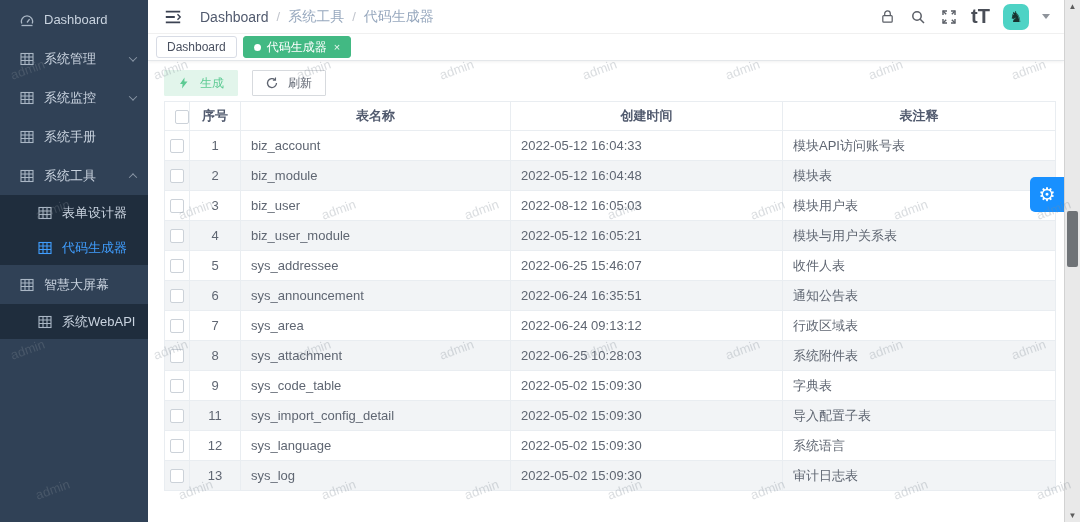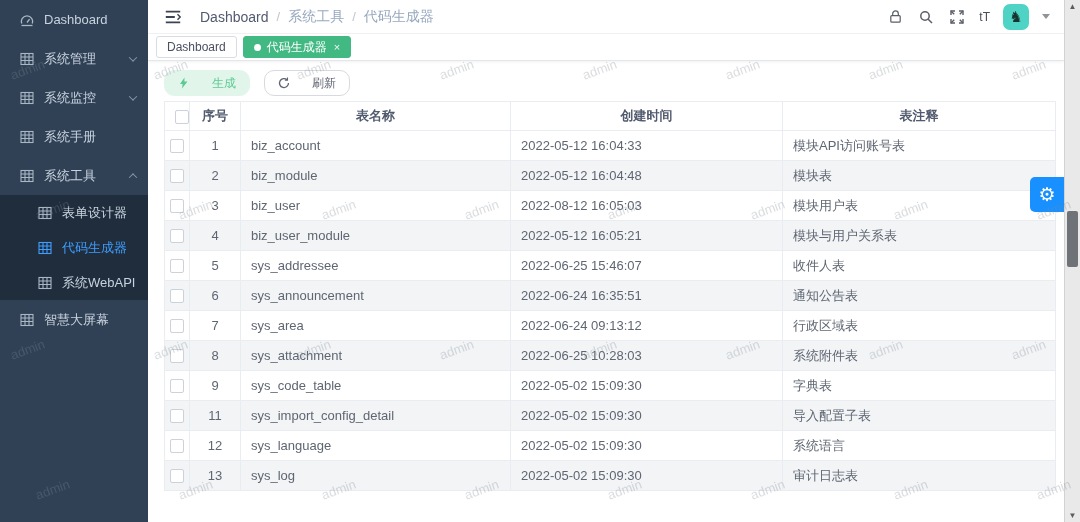--- a/index.html
+++ b/index.html
@@ -22,33 +22,33 @@
   .main { position:absolute; left:148px; top:0; right:16px; bottom:0; background:#fff; }
 
   .navbar { height:34px; display:flex; align-items:center; background:#fff; padding:0 14px 0 16px; border-bottom:1px solid #f2f2f2; }
   .hamburger { width:20px; height:20px; color:#3c4353; display:inline-flex; align-items:center; cursor:pointer; }
   .breadcrumb { display:flex; align-items:center; margin-left:16px; font-size:14px; }
   .crumb { color:#97a8be; }
   .crumb.first { color:#515a6e; }
   .crumb-sep { margin:0 8px; color:#c0c4cc; font-size:13px; }
   .nav-right { margin-left:auto; display:flex; align-items:center; gap:13px; }
   .nav-ico { width:18px; height:18px; color:#5a5e66; display:inline-flex; align-items:center; justify-content:center; cursor:pointer; }
-  .font-ico { font-size:12px; font-weight:normal; color:#4a4e57; letter-spacing:0; cursor:pointer; }
+  .font-ico { font-size:20px; font-weight:bold; color:#4a4e57; letter-spacing:0; cursor:pointer; }
   .avatar { width:26px; height:26px; border-radius:7px; background:#4ed3c5; display:flex; align-items:center; justify-content:center; color:#17332f; font-size:15px; cursor:pointer; overflow:hidden; }
   .caret-down { width:0; height:0; border-left:4px solid transparent; border-right:4px solid transparent; border-top:5px solid #8f949b; cursor:pointer; }
 
   .tabbar { height:27px; background:#fff; display:flex; align-items:center; gap:6px; padding:0 0 0 8px; border-bottom:1px solid #e4e7ea; box-shadow:0 1px 3px rgba(0,0,0,.06); position:relative; z-index:2; }
   .tab { height:22px; display:inline-flex; align-items:center; padding:0 10px; border:1px solid #d8dce5; border-radius:3px; background:#fff; color:#495060; font-size:12px; cursor:pointer; }
   .tab.active { background:#42b983; border-color:#42b983; color:#fff; }
   .tab .dot { width:7px; height:7px; border-radius:50%; background:#fff; margin-right:6px; }
   .tab .close { margin-left:7px; font-size:11px; line-height:1; opacity:.9; cursor:pointer; }
 
   .content { position:relative; }
   .toolbar { padding:9px 0 5px 16px; display:flex; gap:14px; }
-  .btn { height:26px; display:inline-flex; align-items:center; gap:22px; padding:0 13px; border-radius:10px; font-size:12px; cursor:pointer; border:1px solid transparent; }
+  .btn { height:26px; display:inline-flex; align-items:center; gap:10px; padding:0 13px; border-radius:1px; font-size:12px; cursor:pointer; border:1px solid transparent; }
   .btn.generate { background:#dff5e9; color:#4cc588; border-color:#dff5e9; opacity:.9; }
   .btn.refresh { background:#fff; color:#5e6470; border-color:#d7dade; }
   .btn svg { width:12px; height:12px; }
 
   
   table.grid { border-collapse:collapse; margin-left:16px; width:891px; table-layout:fixed; background:#fff; }
   .grid th, .grid td { border:1px solid #e9edf1; height:30px; padding:0 10px; font-size:13px; overflow:hidden; white-space:nowrap; }
   .grid th { color:#515a6e; font-weight:bold; text-align:center; background:#fff; height:29px; }
   .grid td { color:#5f6672; text-align:left; }
   .grid td.c { text-align:center; padding:0; }
@@ -135,37 +135,37 @@
       </div>
       <div class="menu-item sub active">
         <span class="mi-icon">
           <svg viewBox="0 0 14 14" width="14" height="14" fill="none" stroke="currentColor" stroke-width="1.1">
             <rect x="1" y="1.5" width="12" height="11"></rect>
             <path d="M1 5h12M1 8.5h12M5 1.5v11M9 1.5v11"></path>
           </svg>
         </span>
         <span class="mi-label">代码生成器</span>
       </div>
+      <div class="menu-item">
+        <span class="mi-icon">
+          <svg viewBox="0 0 14 14" width="14" height="14" fill="none" stroke="currentColor" stroke-width="1.1">
+            <rect x="1" y="1.5" width="12" height="11"></rect>
+            <path d="M1 5h12M1 8.5h12M5 1.5v11M9 1.5v11"></path>
+          </svg>
+        </span>
+        <span class="mi-label">智慧大屏幕</span>
+      </div>
       <div class="menu-item sub">
         <span class="mi-icon">
           <svg viewBox="0 0 14 14" width="14" height="14" fill="none" stroke="currentColor" stroke-width="1.1">
             <rect x="1" y="1.5" width="12" height="11"></rect>
             <path d="M1 5h12M1 8.5h12M5 1.5v11M9 1.5v11"></path>
           </svg>
         </span>
         <span class="mi-label">系统WebAPI</span>
-      </div>
-      <div class="menu-item">
-        <span class="mi-icon">
-          <svg viewBox="0 0 14 14" width="14" height="14" fill="none" stroke="currentColor" stroke-width="1.1">
-            <rect x="1" y="1.5" width="12" height="11"></rect>
-            <path d="M1 5h12M1 8.5h12M5 1.5v11M9 1.5v11"></path>
-          </svg>
-        </span>
-        <span class="mi-label">智慧大屏幕</span>
       </div>
     </nav>
 </aside>
 
 <div class="main">
 
   <header class="navbar">
     <span class="hamburger">
       <svg viewBox="0 0 20 20" width="18" height="18">
           <g stroke="currentColor" stroke-width="2" fill="none">

